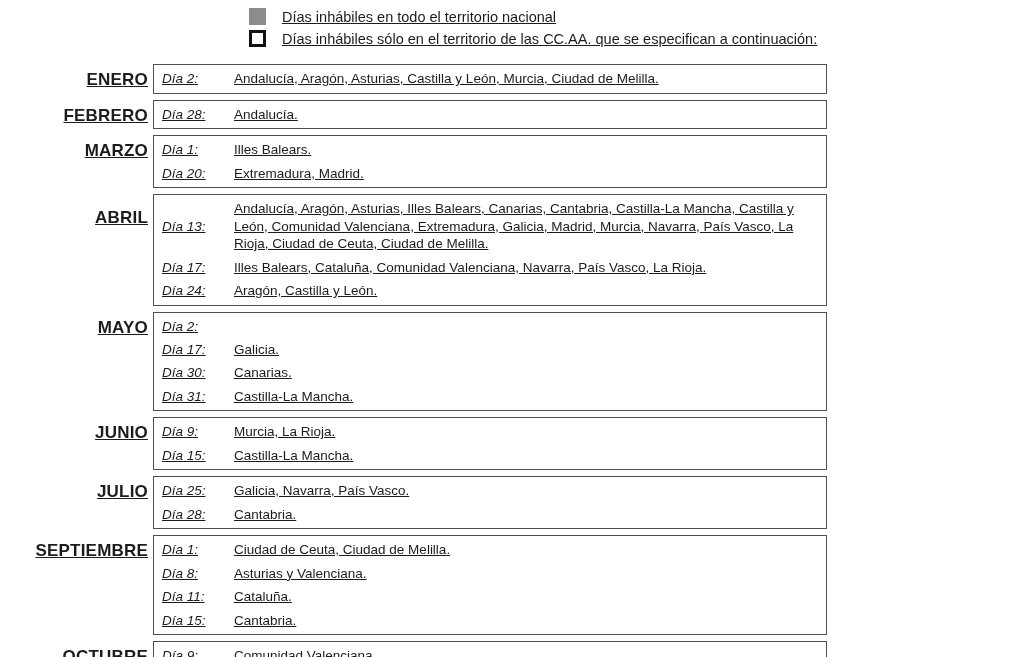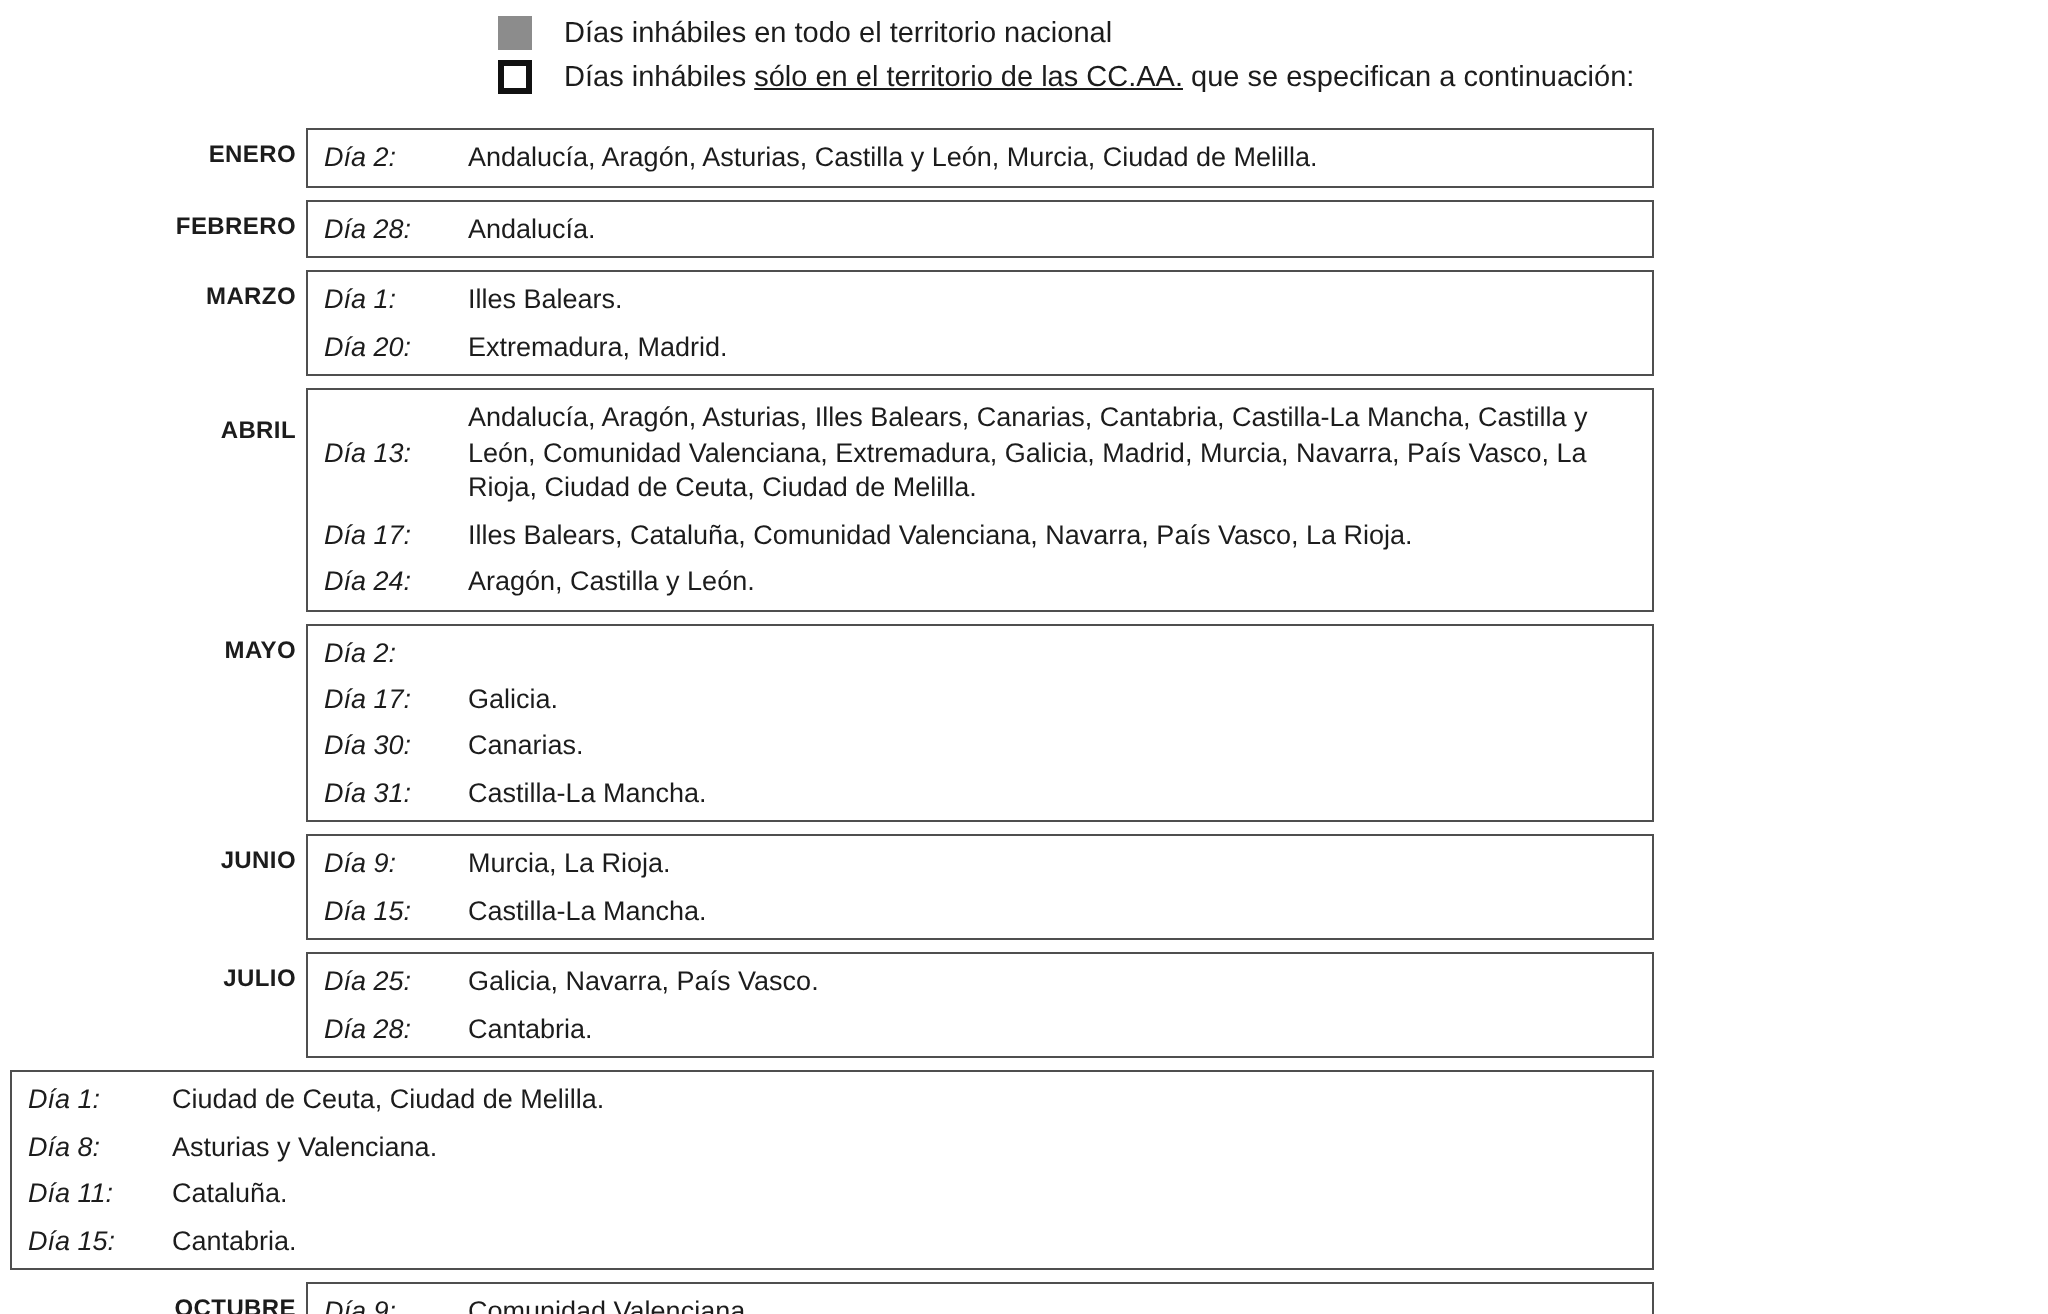--- a/index.html
+++ b/index.html
@@ -12,20 +12,21 @@
     height: 657px;
     overflow: hidden;
     font-family: "Liberation Sans", sans-serif;
     color: #1c1c1c;
   }
   .page {
     box-sizing: border-box;
     width: 836px;
     height: 657px;
     padding: 8px 9px 2px 0;
+    text-decoration: underline;
   }
 
   
   .legend {
     margin-left: 249px;
     margin-bottom: 17px;
   }
   .legend-row {
     display: flex;
     align-items: center;
@@ -50,21 +51,21 @@
   .months { }
   .month-row {
     display: flex;
     align-items: flex-start;
     margin-bottom: 6px;
   }
   .month-name {
     flex: 0 0 148px;
     text-align: right;
     font-weight: bold;
-    font-size: 12px;
+    font-size: 17px;
     padding-top: 6px;
     letter-spacing: 0.2px;
     white-space: nowrap;
   }
   .month-row.tall-first .month-name { padding-top: 14px; }
   .month-box {
     flex: 1 1 auto;
     margin-left: 5px;
     border: 1px solid #d946ef;
     box-sizing: border-box;
@@ -209,20 +210,21 @@
   </div>
 
   <div class="entry">
     <span class="day">Día 28:</span>
     <span class="regions">Cantabria.</span>
   </div>
 </div>
   </div>
 
   <div class="month-row">
+    <div class="month-name">SEPTIEMBRE</div>
     <div class="month-box" style="border-color: rgb(79, 79, 79);">
   <div class="entry">
     <span class="day">Día 1:</span>
     <span class="regions">Ciudad de Ceuta, Ciudad de Melilla.</span>
   </div>
 
   <div class="entry">
     <span class="day">Día 8:</span>
     <span class="regions">Asturias y Valenciana.</span>
   </div>

